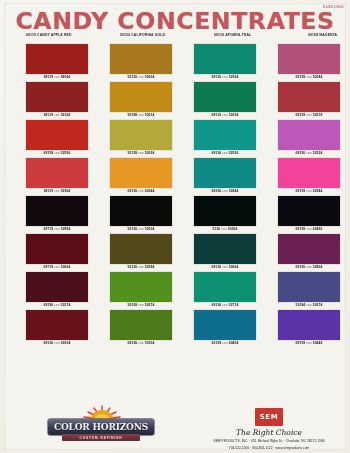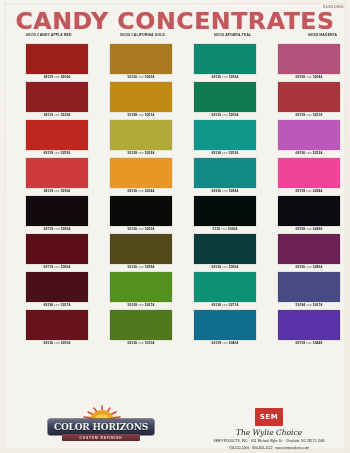--- a/index.html
+++ b/index.html
@@ -321,18 +321,18 @@
       <div class="ch-bar">
         <span>COLOR HORIZONS</span>
       </div>
       <div class="ch-sub">
         <span>CUSTOM REFINISH</span>
       </div>
     </div>
 
     <div class="sem-block">
       <div class="sem-badge">SEM</div>
-      <div class="sem-tag">The Wylie Choice</div>
+      <div class="sem-tag">The Right Choice</div>
       <div class="sem-addr">SEM PRODUCTS, INC. · 651 Michael Wylie Dr. · Charlotte, NC 28217-1586</div>
       <div class="sem-addr">704-522-1006 · 800-831-1122 · www.semproducts.com</div>
     </div>
   </div>
 </div>
 
 </body></html>

